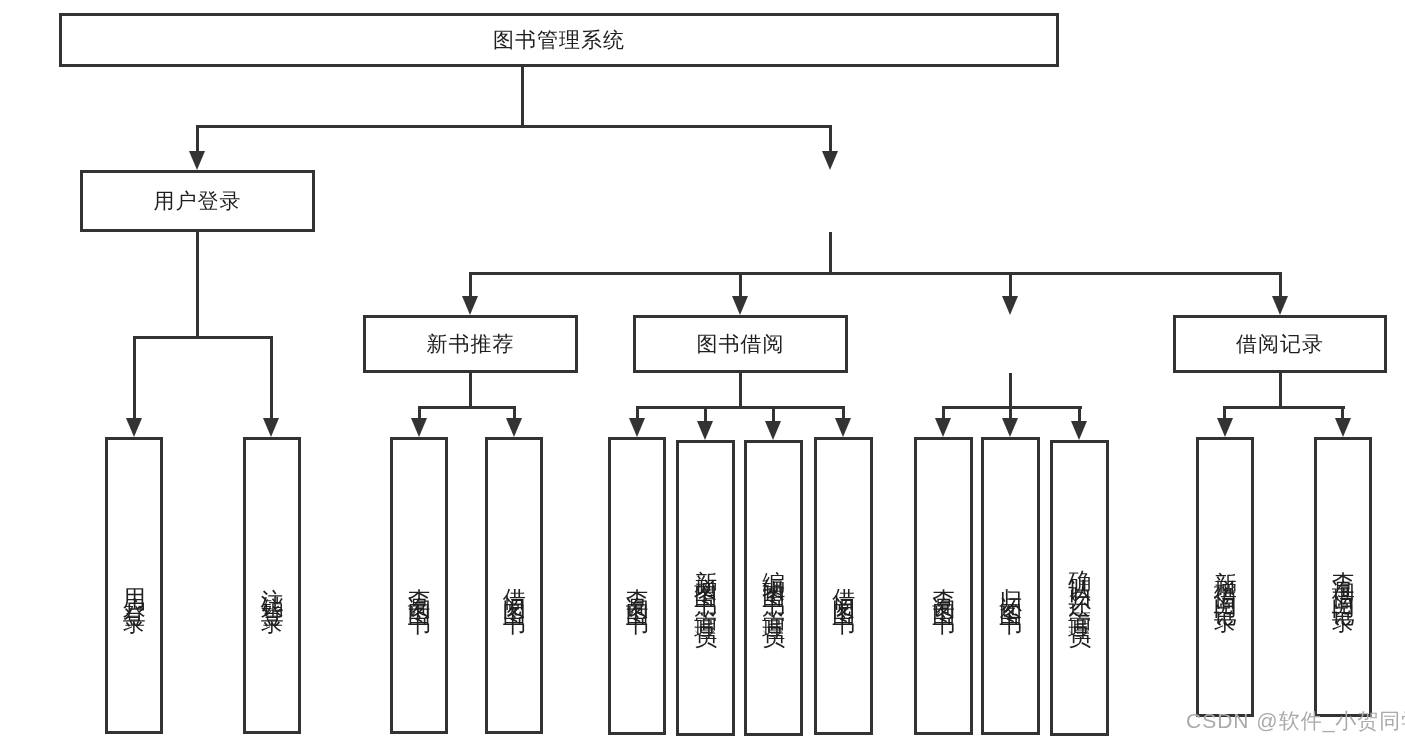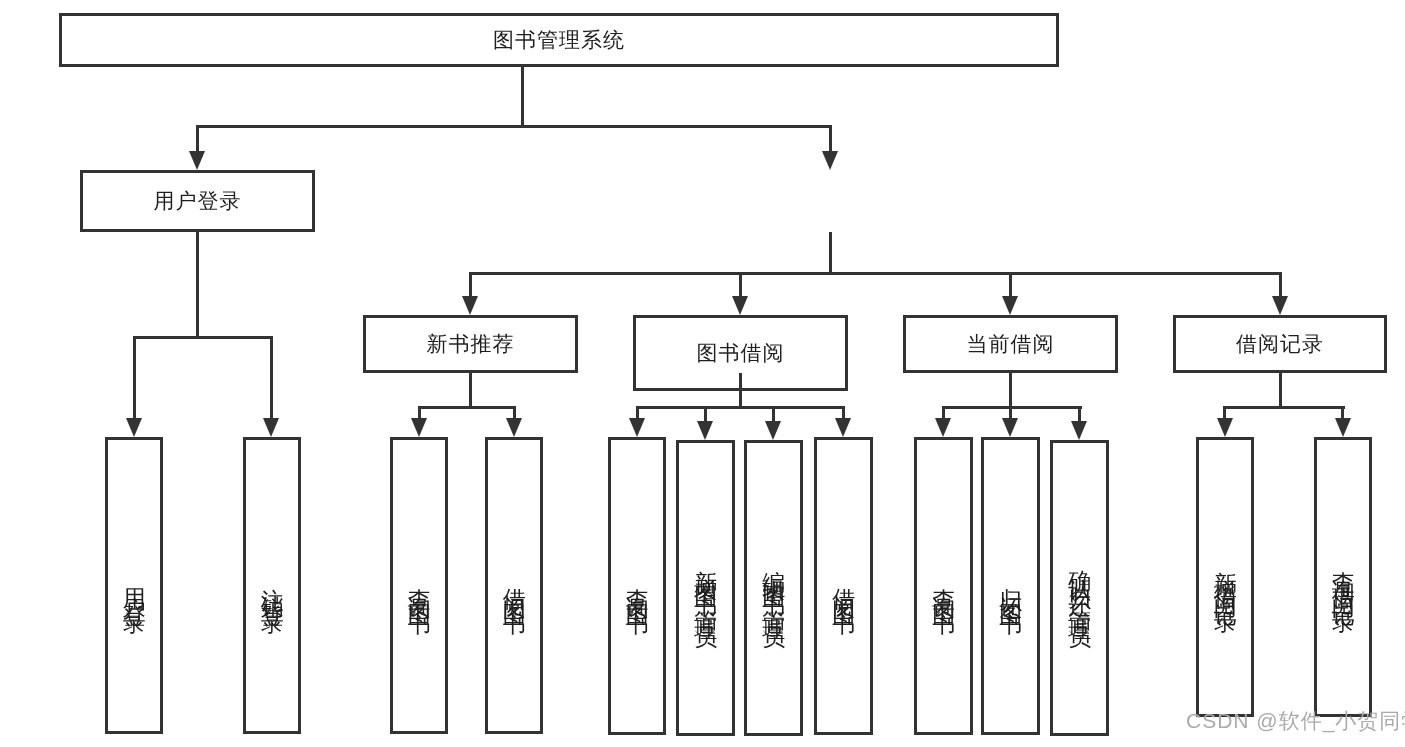--- a/index.html
+++ b/index.html
@@ -73,25 +73,22 @@
   <div class="vl" style="left:739px;top:272px;height:26px;"></div>
   <div class="ah" style="left:732px;top:296px;"></div>
   <div class="vl" style="left:1009px;top:272px;height:26px;"></div>
   <div class="ah" style="left:1002px;top:296px;"></div>
   <div class="vl" style="left:1279px;top:272px;height:26px;"></div>
   <div class="ah" style="left:1272px;top:296px;"></div>
 
   <div class="box-h" style="left:363px;top:315px;width:215px;height:58px;">
     <span>新书推荐</span>
   </div>
-  <div class="box-h" style="left:633px;top:315px;width:215px;height:76px;">
+  <div class="box-h" style="left:633px;top:315px;width:215px;height:58px;">
     <span>图书借阅</span>
-  </div>
-  <div class="box-h" style="left:903px;top:315px;width:215px;height:58px;">
-    <span>当前借阅</span>
   </div>
   <div class="box-h" style="left:1173px;top:315px;width:214px;height:58px;">
     <span>借阅记录</span>
   </div>
 
   <div class="vl" style="left:469px;top:373px;height:33px;"></div>
   <div class="hl" style="left:418px;top:406px;width:98px;"></div>
   <div class="vl" style="left:418px;top:406px;height:14px;"></div>
   <div class="ah" style="left:411px;top:418px;"></div>
   <div class="vl" style="left:513px;top:406px;height:14px;"></div>

